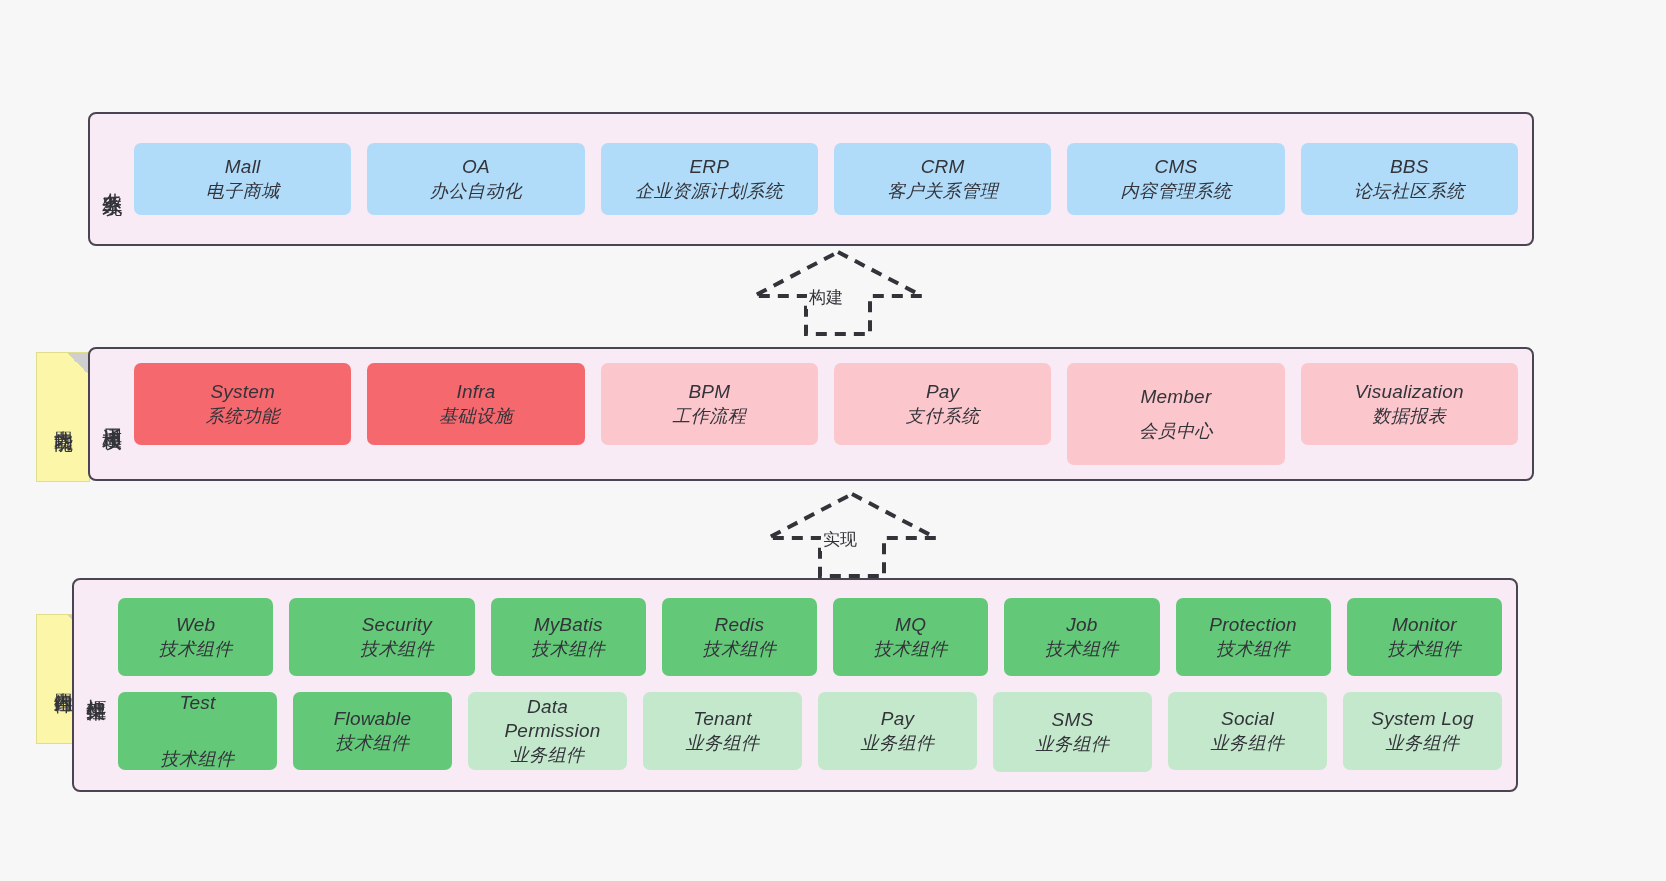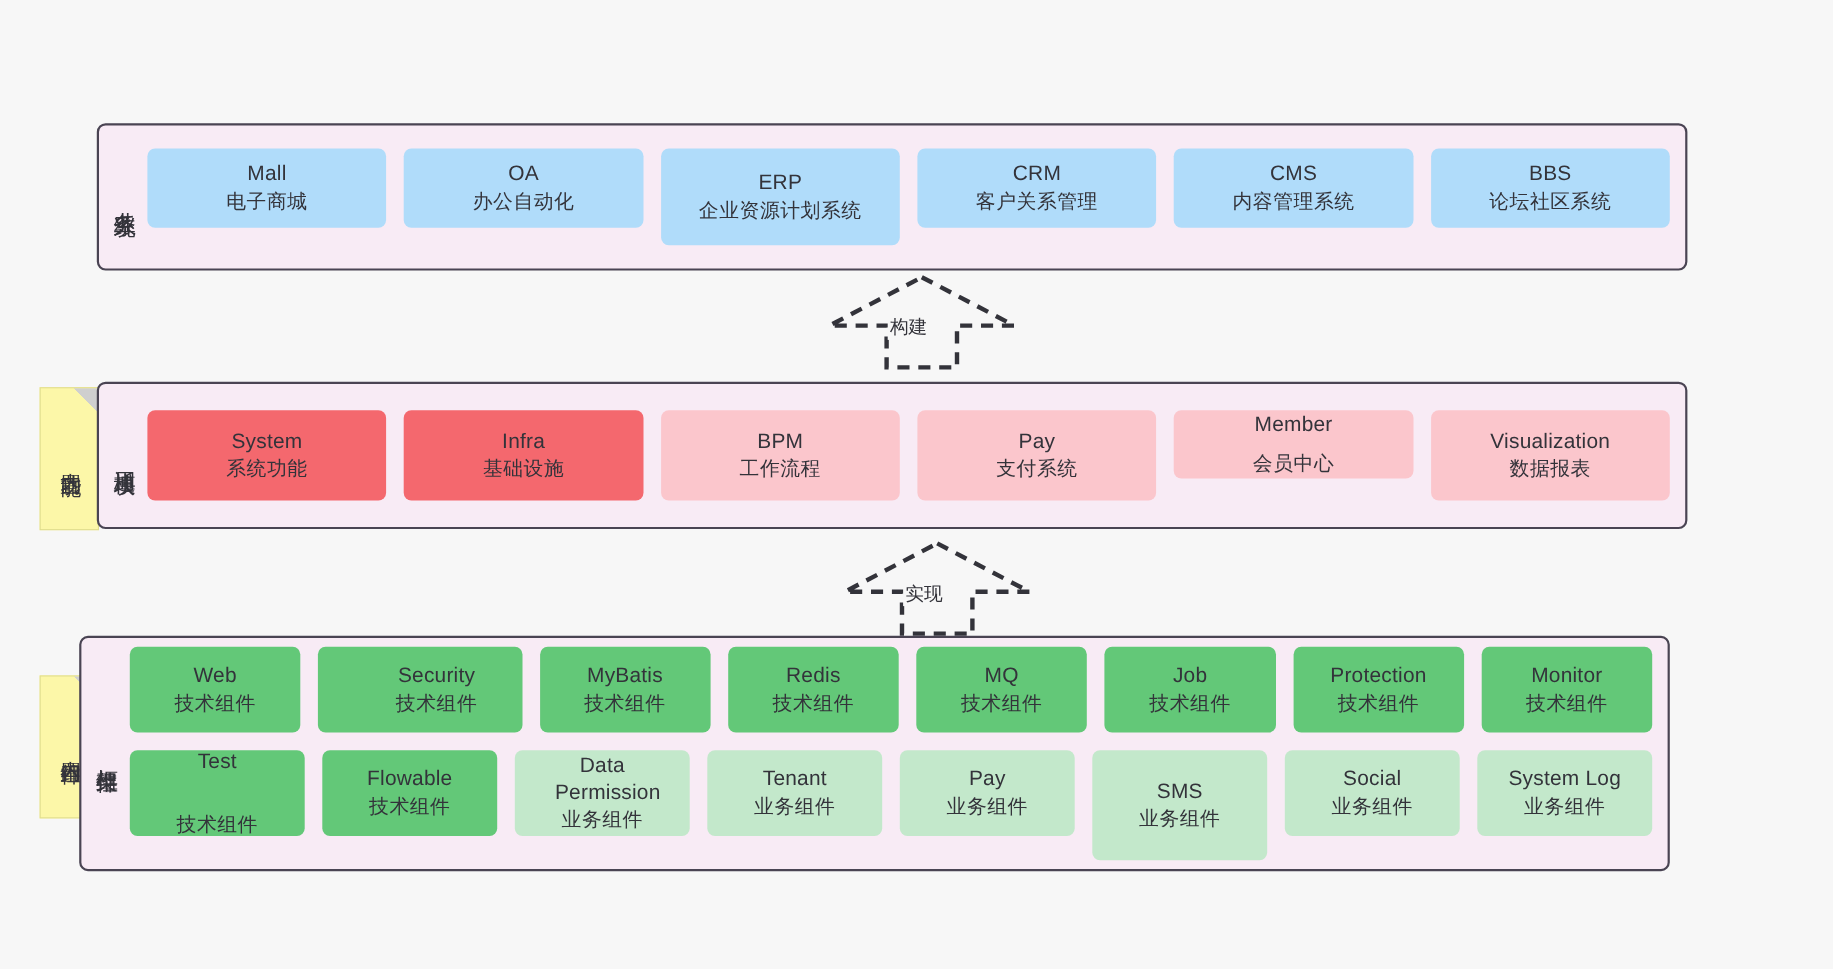--- a/index.html
+++ b/index.html
@@ -54,20 +54,21 @@
     flex-direction: column;
     justify-content: center;
     gap: 16px;
     padding: 0 14px 0 0;
   }
 
   .row {
     display: flex;
     gap: 16px;
     align-items: stretch;
+    font-style: italic;
   }
 
   .node {
     flex: 1 1 0;
     border-radius: 7px;
     display: flex;
     flex-direction: column;
     align-items: center;
     justify-content: center;
     text-align: center;
@@ -141,21 +142,21 @@
     <div class="layer-body">
       <div class="row">
         <div class="node blue" style="height:72px;">
           <span class="en">Mall</span>
           <span class="cn">电子商城</span>
         </div>
         <div class="node blue" style="height:72px;">
           <span class="en">OA</span>
           <span class="cn">办公自动化</span>
         </div>
-        <div class="node blue" style="height:88px;">
+        <div class="node blue" style="height:72px;">
           <span class="en">ERP</span>
           <span class="cn">企业资源计划系统</span>
         </div>
         <div class="node blue" style="height:72px;">
           <span class="en">CRM</span>
           <span class="cn">客户关系管理</span>
         </div>
         <div class="node blue" style="height:72px;">
           <span class="en">CMS</span>
           <span class="cn">内容管理系统</span>
@@ -193,21 +194,21 @@
           <span class="cn">基础设施</span>
         </div>
         <div class="node red-soft" style="height:82px;">
           <span class="en">BPM</span>
           <span class="cn">工作流程</span>
         </div>
         <div class="node red-soft" style="height:82px;">
           <span class="en">Pay</span>
           <span class="cn">支付系统</span>
         </div>
-        <div class="node red-soft" style="height:62px;gap:10px;">
+        <div class="node red-soft" style="height:102px;gap:10px;">
           <span class="en">Member</span>
           <span class="cn">会员中心</span>
         </div>
         <div class="node red-soft" style="height:82px;">
           <span class="en">Visualization</span>
           <span class="cn">数据报表</span>
         </div>
       </div>
     </div>
   </div>
@@ -277,21 +278,21 @@
           <span class="cn">业务组件</span>
         </div>
         <div class="node green-soft" style="height:78px;">
           <span class="en">Tenant</span>
           <span class="cn">业务组件</span>
         </div>
         <div class="node green-soft" style="height:78px;">
           <span class="en">Pay</span>
           <span class="cn">业务组件</span>
         </div>
-        <div class="node green-soft" style="height:100px;">
+        <div class="node green-soft" style="height:80px;">
           <span class="en">SMS</span>
           <span class="cn">业务组件</span>
         </div>
         <div class="node green-soft" style="height:78px;">
           <span class="en">Social</span>
           <span class="cn">业务组件</span>
         </div>
         <div class="node green-soft" style="height:78px;">
           <span class="en">System Log</span>
           <span class="cn">业务组件</span>

